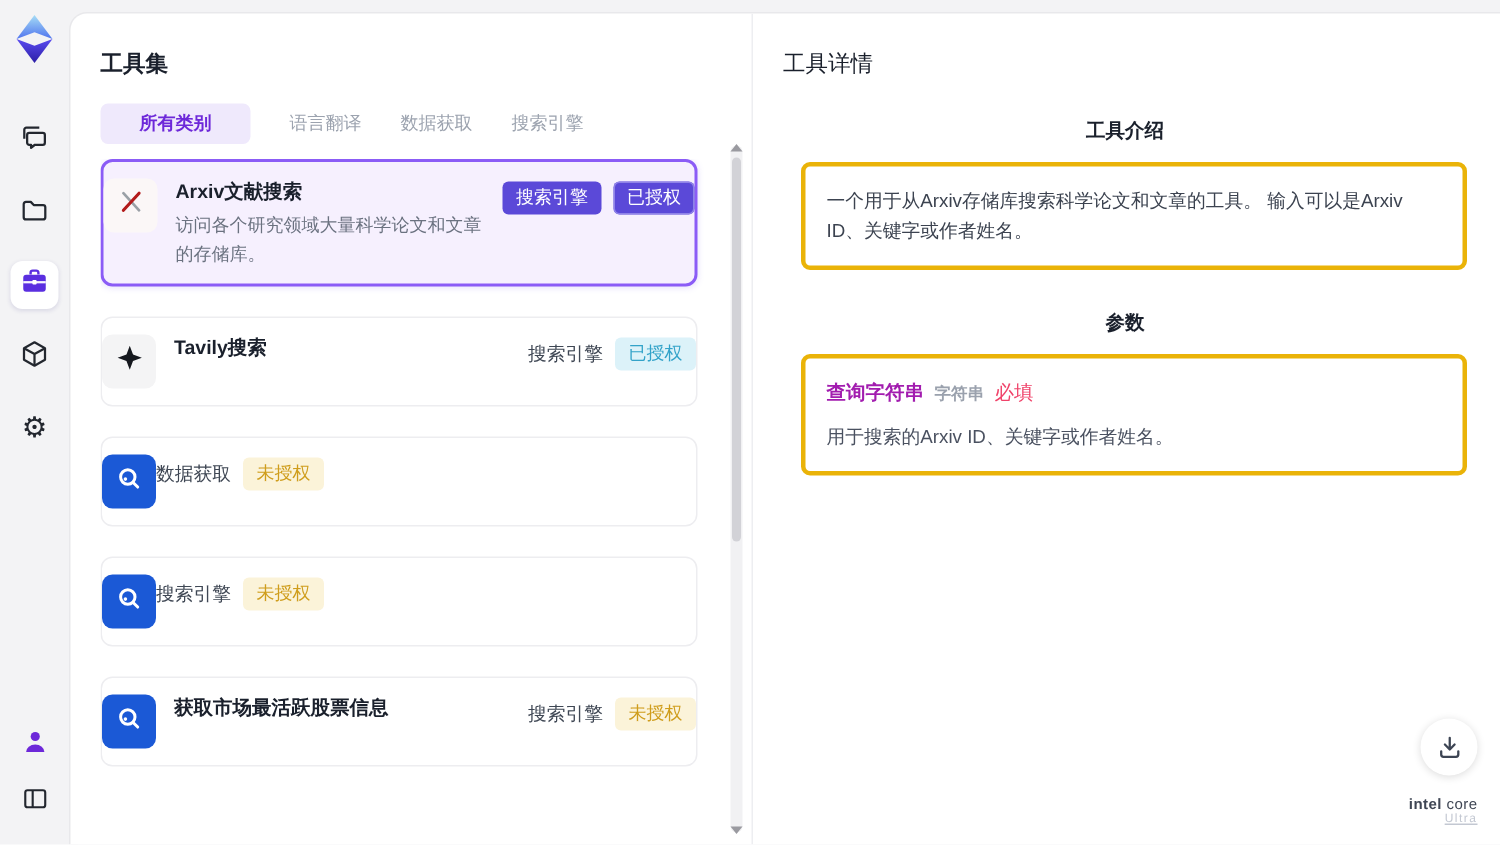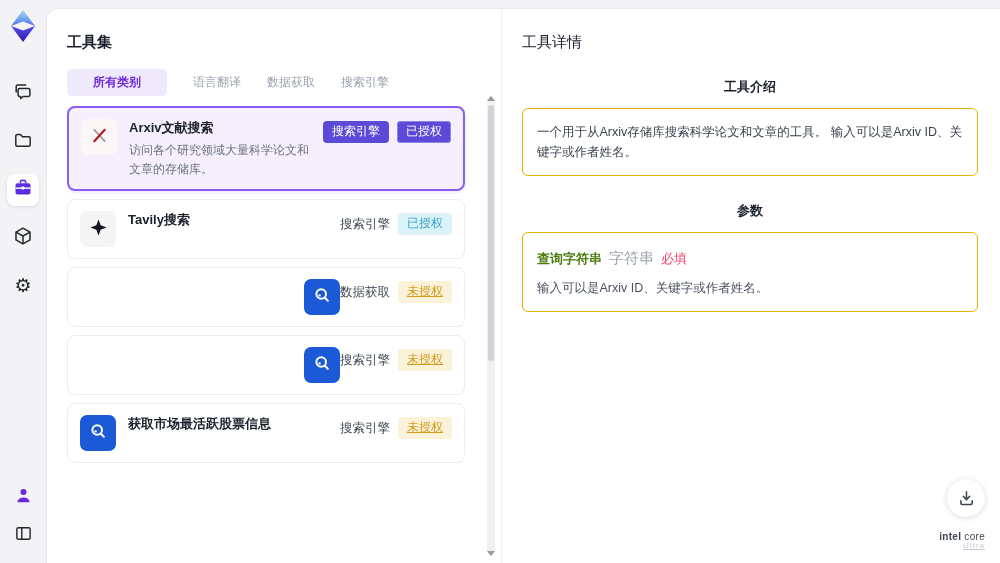--- a/index.html
+++ b/index.html
@@ -23,51 +23,51 @@
     border-top-left-radius:12px; border-top:1px solid #e8e8eb; border-left:1px solid #e8e8eb;
     display:flex; overflow:hidden; }
   .left-col { width:454px; flex:0 0 auto; padding:16px 24px 0 20px; position:relative; }
   .right-col { flex:1; border-left:1px solid #edeef1; padding:16px 22px 0 20px; position:relative; }
   .page-title { font-size:15px; font-weight:700; margin-top:8px; }
   .tabs { display:flex; align-items:center; gap:26px; margin-top:18px; font-size:12px; height:24px; }
   .tab { color:#9ca3af; cursor:pointer; }
   .tab.active { color:#6d28d9; background:#efe9fc; padding:5px 26px; border-radius:5px; font-weight:600; }
   .cards { margin-top:12px; padding-right:12px; height:470px; overflow:hidden; }
   .card { display:flex; align-items:flex-start; background:#fff; border:1px solid #ededf0;
-    border-radius:8px; padding:11px 12px; margin-bottom:8px; cursor:pointer;justify-content:flex-end; }
+    border-radius:8px; padding:11px 0; margin-bottom:20px; cursor:pointer; }
   .card.selected { border:2px solid #8b5cf6; background:#f6f0fe; box-shadow:0 1px 4px rgba(124,92,240,.18); }
   .tool-icon { width:36px; height:36px; border-radius:7px; flex:0 0 36px;
     display:flex; align-items:center; justify-content:center; background:#f4f4f5; }
   .tool-icon.blue { background:#1b59d6; }
   .tool-icon.arxiv { background:#fbf7f7; }
   .tool-body { flex:1; min-width:0; margin:0 10px 0 12px; }
   .tool-name { font-size:13px; font-weight:700; color:#1a202c; line-height:1.4; }
   .tool-desc { font-size:12px; color:#6b7280; line-height:1.55; margin-top:4px; }
   .tool-side { display:flex; gap:8px; align-items:flex-start; white-space:nowrap; padding-top:2px; }
   .cat-text { font-size:12.5px; color:#3f4754; padding:3px 0; }
   .badge { font-size:12px; padding:3px 9px; border-radius:4px; line-height:1.3; }
   .badge.purple { background:#5b49d8; color:#fff; }
   .badge.purple.outlined { box-shadow:inset 0 0 0 1px #8f83e8; }
   .badge.cyan { background:#dcf2f9; color:#33a3c9; }
-  .badge.yellow { background:#fbf3d9; color:#cf9d1c;text-decoration:underline; }
+  .badge.yellow { background:#fbf3d9; color:#cf9d1c; }
   
   .vscroll { position:absolute; right:6px; top:88px; bottom:8px; width:8px; background:#f1f1f3; border-radius:4px; }
   .vscroll .thumb { position:absolute; top:8px; left:1px; width:6px; height:56%; background:#d2d2d7; border-radius:3px; }
   .vscroll .arrow-up, .vscroll .arrow-down { position:absolute; left:0; width:0; height:0;
     border-left:4px solid transparent; border-right:4px solid transparent; }
   .vscroll .arrow-up { top:-1px; border-bottom:5px solid #9a9aa0; }
   .vscroll .arrow-down { bottom:-1px; border-top:5px solid #9a9aa0; }
   
   .details-title { font-size:15px; font-weight:400; margin-top:8px; }
   .section-h { font-size:13px; font-weight:700; margin-top:26px;text-align:center; }
-  .info-box { margin-top:12px; border:1px solid #eab308; border-radius:6px; padding:13px 14px;
-    font-size:12.5px; color:#3c4350; line-height:1.6; background:#fff; }
+  .info-box { margin-top:12px; border:3px solid #eab308; border-radius:6px; padding:13px 14px;
+    font-size:12.5px; color:#3c4350; line-height:1.6; background:#fff;margin-left:12px; }
   .param-head { display:flex; align-items:baseline; gap:7px; }
-  .param-name { font-size:13px; font-weight:700; color:#4d7c0f; }
-  .param-type { font-size:15px; color:#9aa1ad; }
+  .param-name { font-size:13px; font-weight:700; color:#a21caf; }
+  .param-type { font-size:11px; color:#9aa1ad;font-weight:bold; }
   .param-required { font-size:13px; color:#f0436a; }
   .param-desc { margin-top:8px; font-size:12.5px; color:#4a5160; }
   
   .fab { position:absolute; right:15px; bottom:46px; width:38px; height:38px; border-radius:50%;
     background:#fff; box-shadow:0 1px 6px rgba(0,0,0,.14); display:flex; align-items:center; justify-content:center; cursor:pointer; }
   .brand { position:absolute; right:15px; bottom:12px; text-align:right; color:#3f4654; line-height:1.1; }
   .brand .b1 { font-size:10px; letter-spacing:.3px; }
   .brand .b1 .intel { font-weight:700; }
   .brand .b2 { font-size:8px; color:#c3c8d2; letter-spacing:1px;text-decoration:underline; }
 </style>
@@ -233,21 +233,21 @@
     <div class="details-title">工具详情</div>
     <div class="section-h">工具介绍</div>
     <div class="info-box">一个用于从Arxiv存储库搜索科学论文和文章的工具。 输入可以是Arxiv ID、关键字或作者姓名。</div>
     <div class="section-h">参数</div>
     <div class="info-box">
       <div class="param-head">
         <span class="param-name">查询字符串</span>
         <span class="param-type">字符串</span>
         <span class="param-required">必填</span>
       </div>
-      <div class="param-desc">输入可以是Arxiv ID、关键字或作者姓名。</div>
+      <div class="param-desc">用于搜索的Arxiv ID、关键字或作者姓名。</div>
     </div>
   </div>
 </div>
 
 <div class="fab">
   <svg width="19" height="19" viewBox="0 0 20 20" fill="none" stroke="#3c4453" stroke-width="1.6" stroke-linecap="round" stroke-linejoin="round">
     <path d="M10 3 v7.5 M6.6 7.7 L10 11.2 L13.4 7.7"></path>
     <path d="M4 12.5 v2.3 a1.6 1.6 0 0 0 1.6 1.6 h8.8 a1.6 1.6 0 0 0 1.6 -1.6 v-2.3"></path>
   </svg>
 </div>

